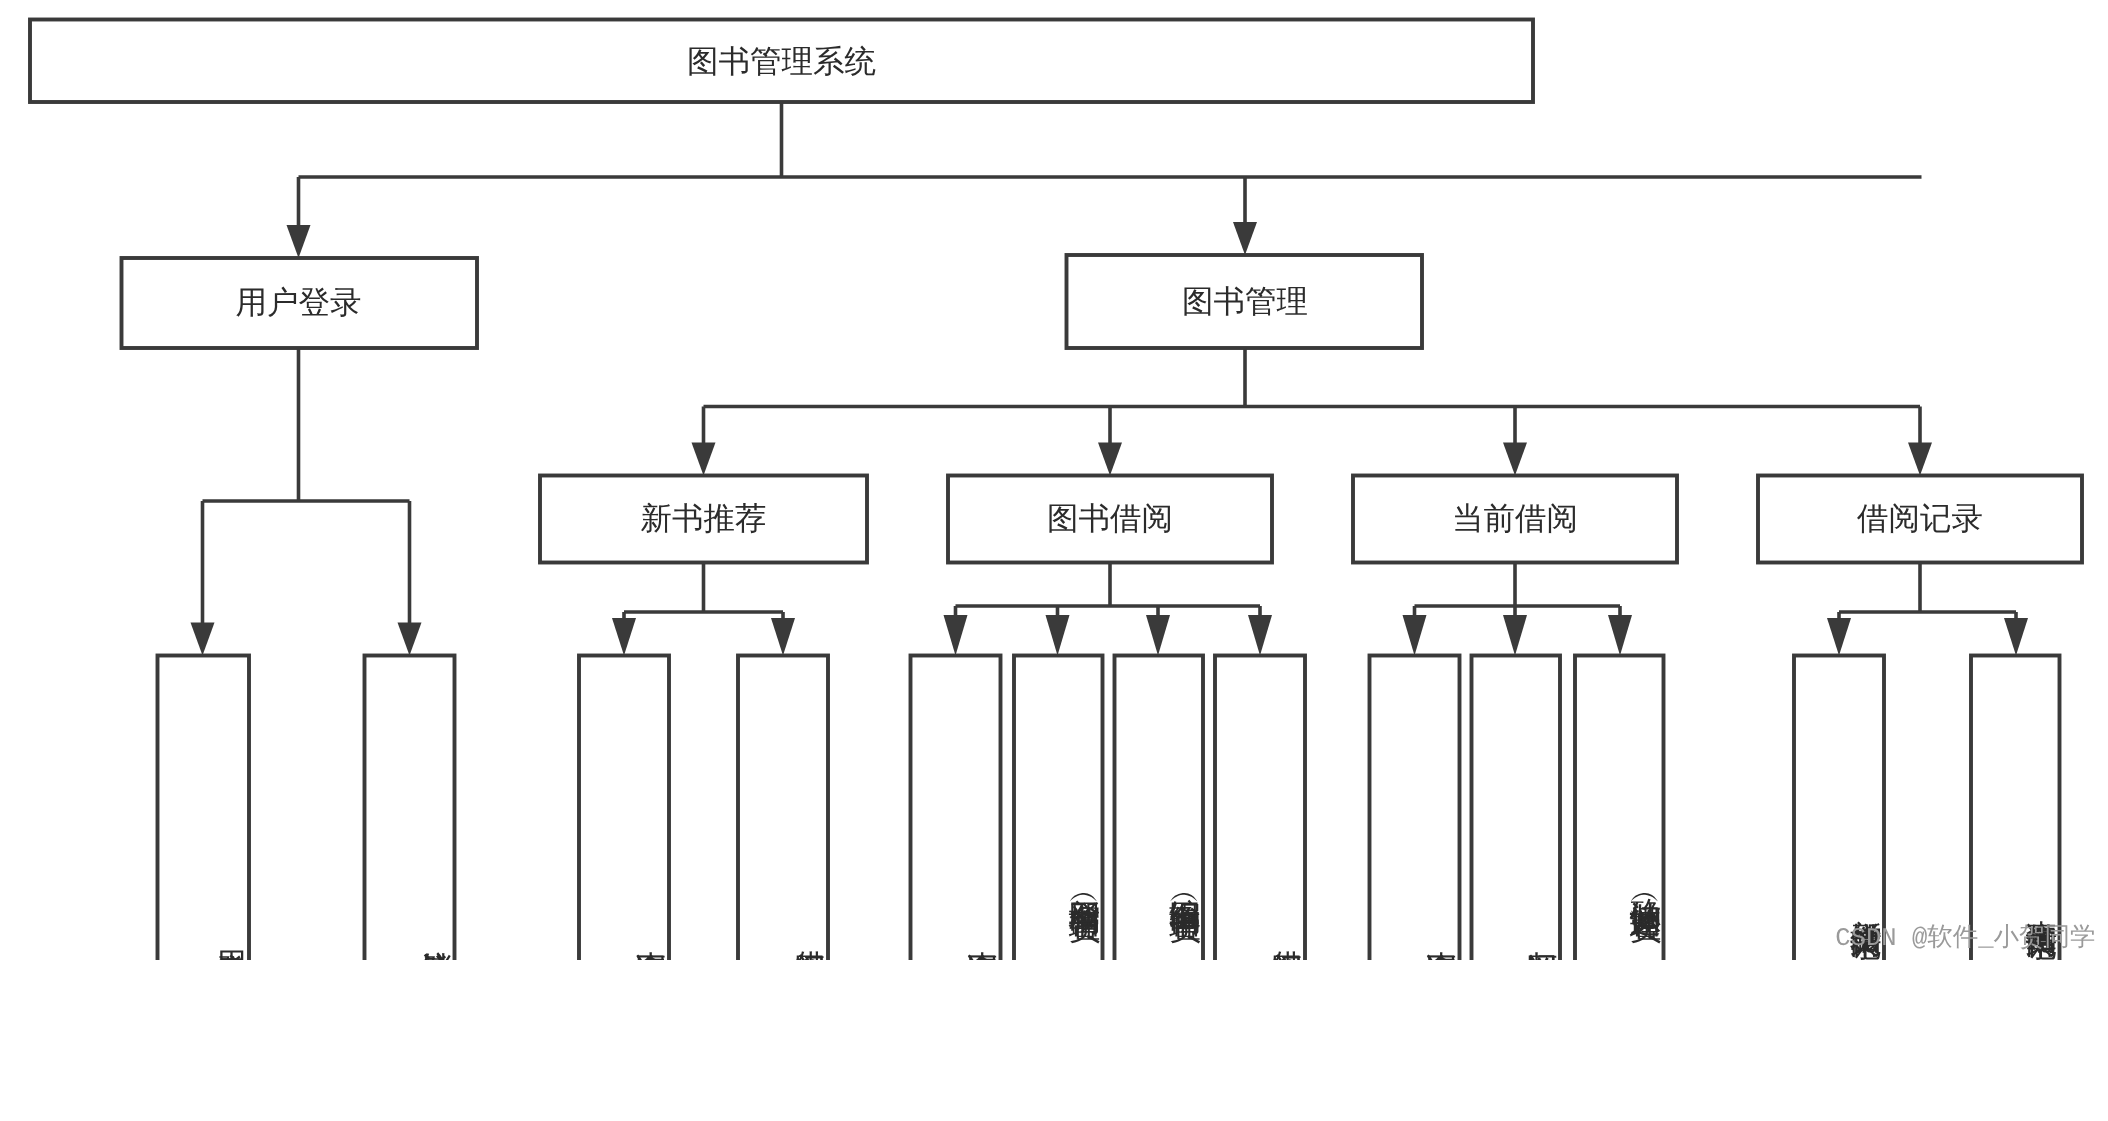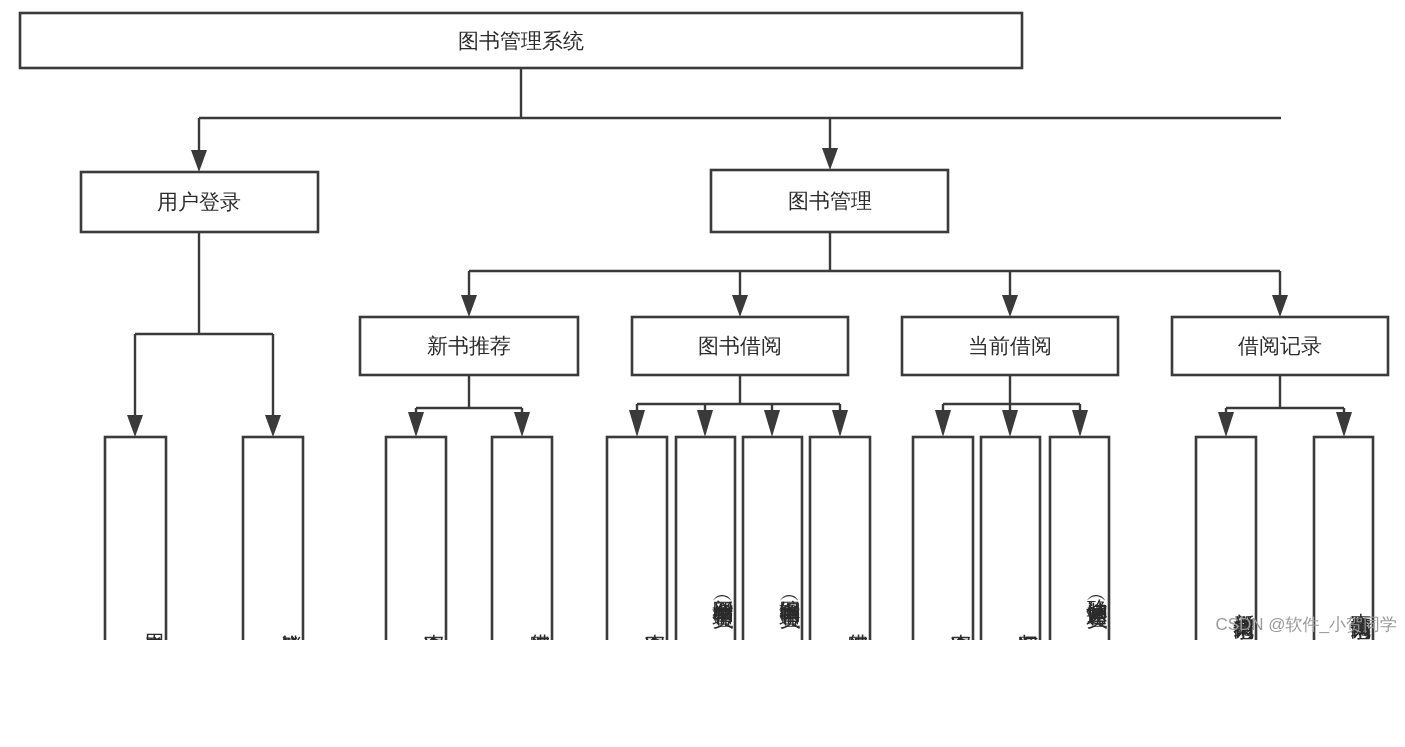--- a/index.html
+++ b/index.html
@@ -60,21 +60,21 @@
     white-space: nowrap;
     display: flex;
     align-items: flex-start;
     justify-content: center;
     pointer-events: none;
   }
   .watermark {
     position: absolute;
     right: 8px;
     bottom: 4px;
-    font-family: Liberation Sans, sans-serif;
+    font-family: Liberation Mono, monospace;
     font-size: 17px;
     color: #9a9a9a;
     white-space: nowrap;
   }
 </style>
 </head>
 <body>
 
 <div id="diagram-root">
 

